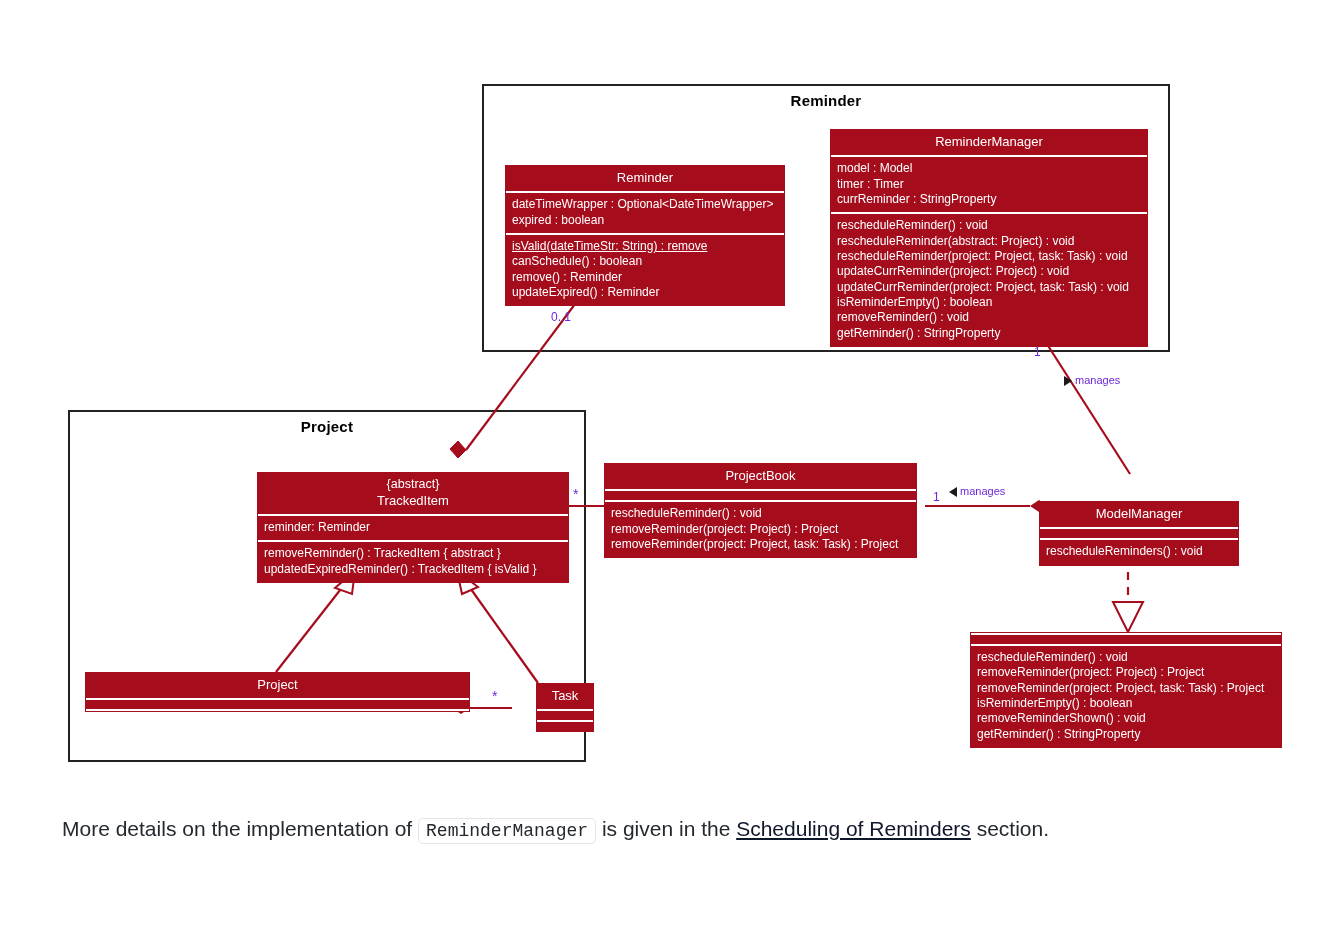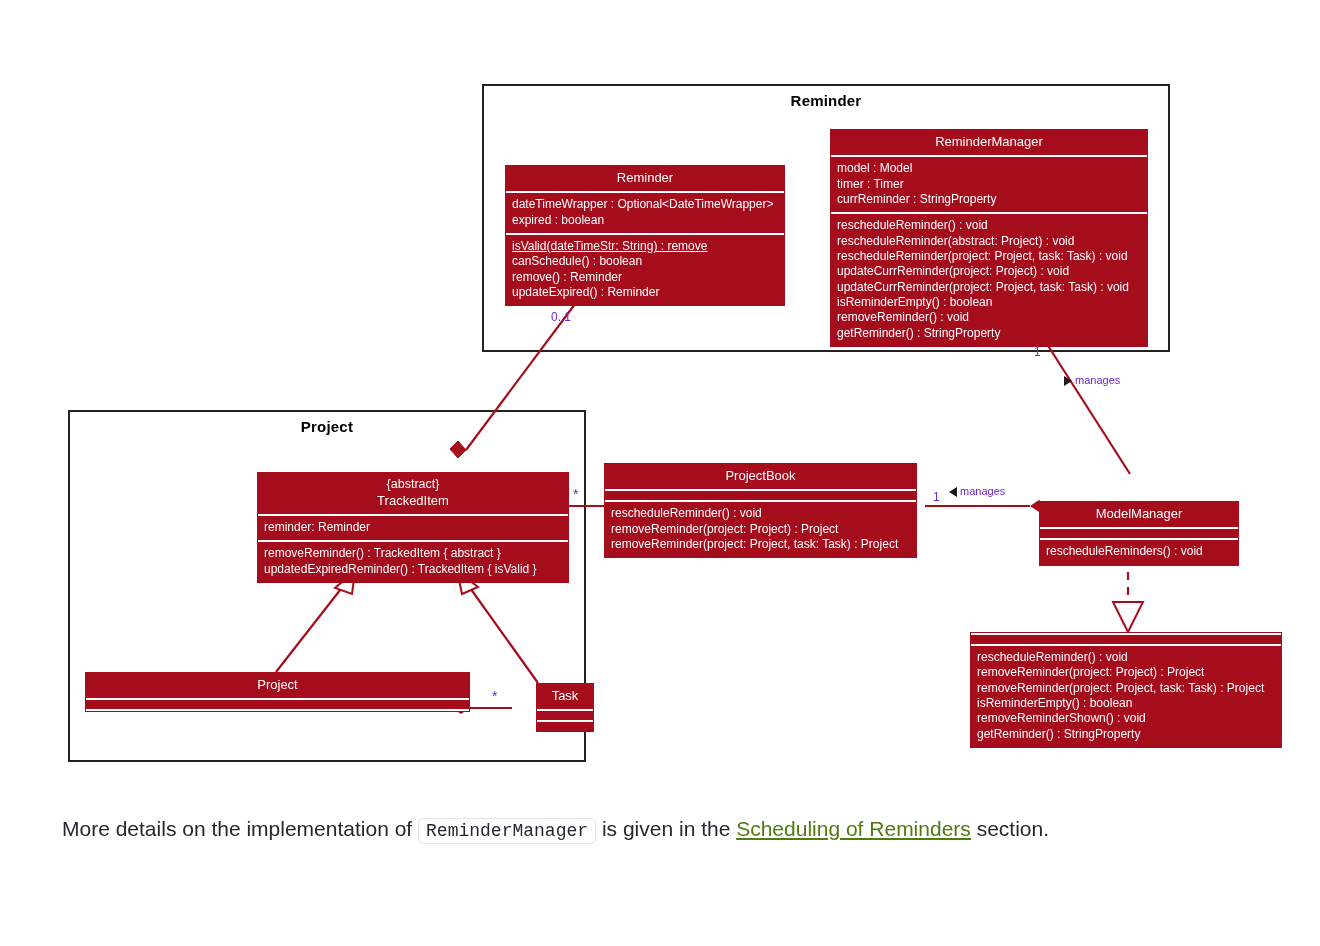--- a/index.html
+++ b/index.html
@@ -111,21 +111,21 @@
   .caption .code {
     font-family: "Liberation Mono", monospace;
     font-size: 18px;
     background: #ffffff;
     border: 1px solid #e3e5e8;
     border-radius: 5px;
     padding: 2px 7px;
     color: #24292f;
     white-space: nowrap;
   }
-  .caption .link { color: #4d7c0f; }
+  .caption .link { color: #0f172a; }
 </style>
 </head>
 <body>
 
 <div id="page">
 
   <svg id="wires" viewBox="0 0 1320 946" xmlns="http://www.w3.org/2000/svg">
     <defs>
       <marker id="hollowTri" viewBox="0 0 12 12" refX="11" refY="6" markerWidth="11" markerHeight="11" orient="auto-start-reverse">
         <path d="M 1 1 L 11 6 L 1 11 z" fill="#ffffff" stroke="#A50C1C" stroke-width="1.4"></path>

